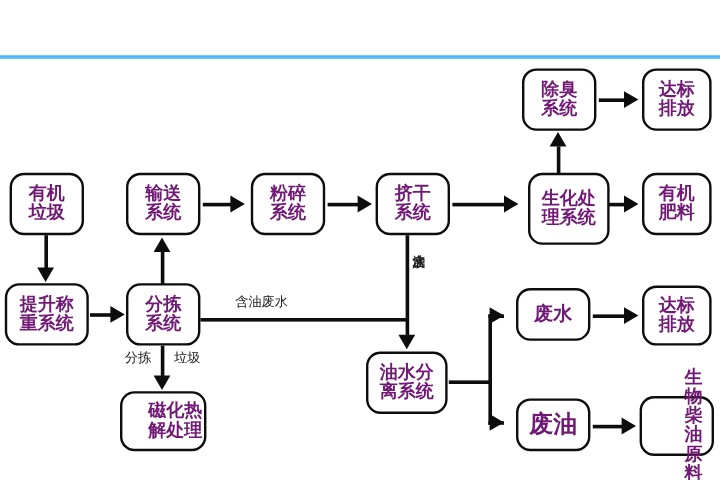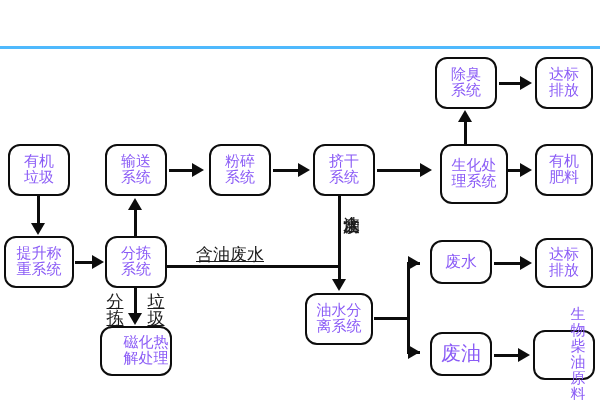--- a/index.html
+++ b/index.html
@@ -40,27 +40,27 @@
     font-weight: bold;
     letter-spacing: 2px;
     line-height: 1;
   }
   .node {
     position: absolute;
     box-sizing: border-box;
     border: 2px solid #0d0d0d;
     border-radius: 12px;
     background: #ffffff;
-    color: #8b5cf6;
+    color: #701a75;
     display: flex;
     align-items: center;
     justify-content: center;
     text-align: center;
     font-size: 15px;
-    font-weight: normal;
+    font-weight: bold;
     line-height: 1.06;
     letter-spacing: 0px;
     z-index: 3;
   }
   .node .lbl {
     display: block;
     padding: 0 1px;
     white-space: pre-line;
   }
   .edge {
@@ -87,26 +87,25 @@
     border-top: 12px solid #0d0d0d;
   }
   .arrowhead.up {
     border-left: 7px solid transparent;
     border-right: 7px solid transparent;
     border-bottom: 12px solid #0d0d0d;
   }
   .edge-label {
     position: absolute;
     color: #1b1b1b;
-    font-size: 17px;
+    font-size: 11px;
     line-height: 1.0;
     z-index: 4;
     white-space: nowrap;
     background: transparent;
-    text-decoration: underline;
   }
   .edge-label.vertical {
     writing-mode: vertical-rl;
     text-orientation: upright;
     letter-spacing: 0px;
     line-height: 1.0;
   }
 </style>
 </head>
 <body>

